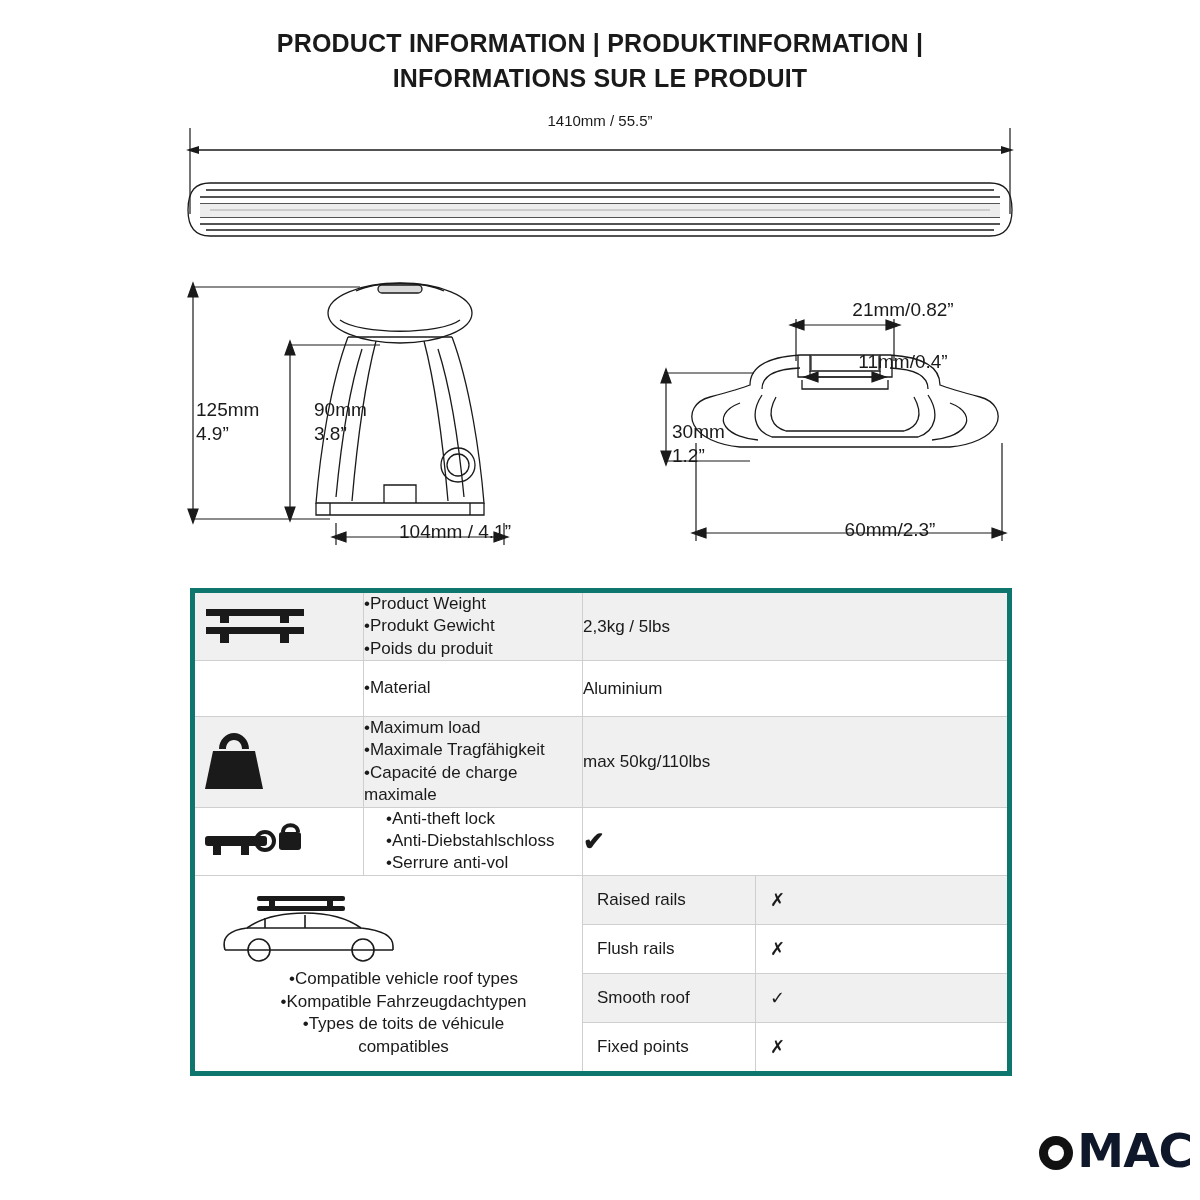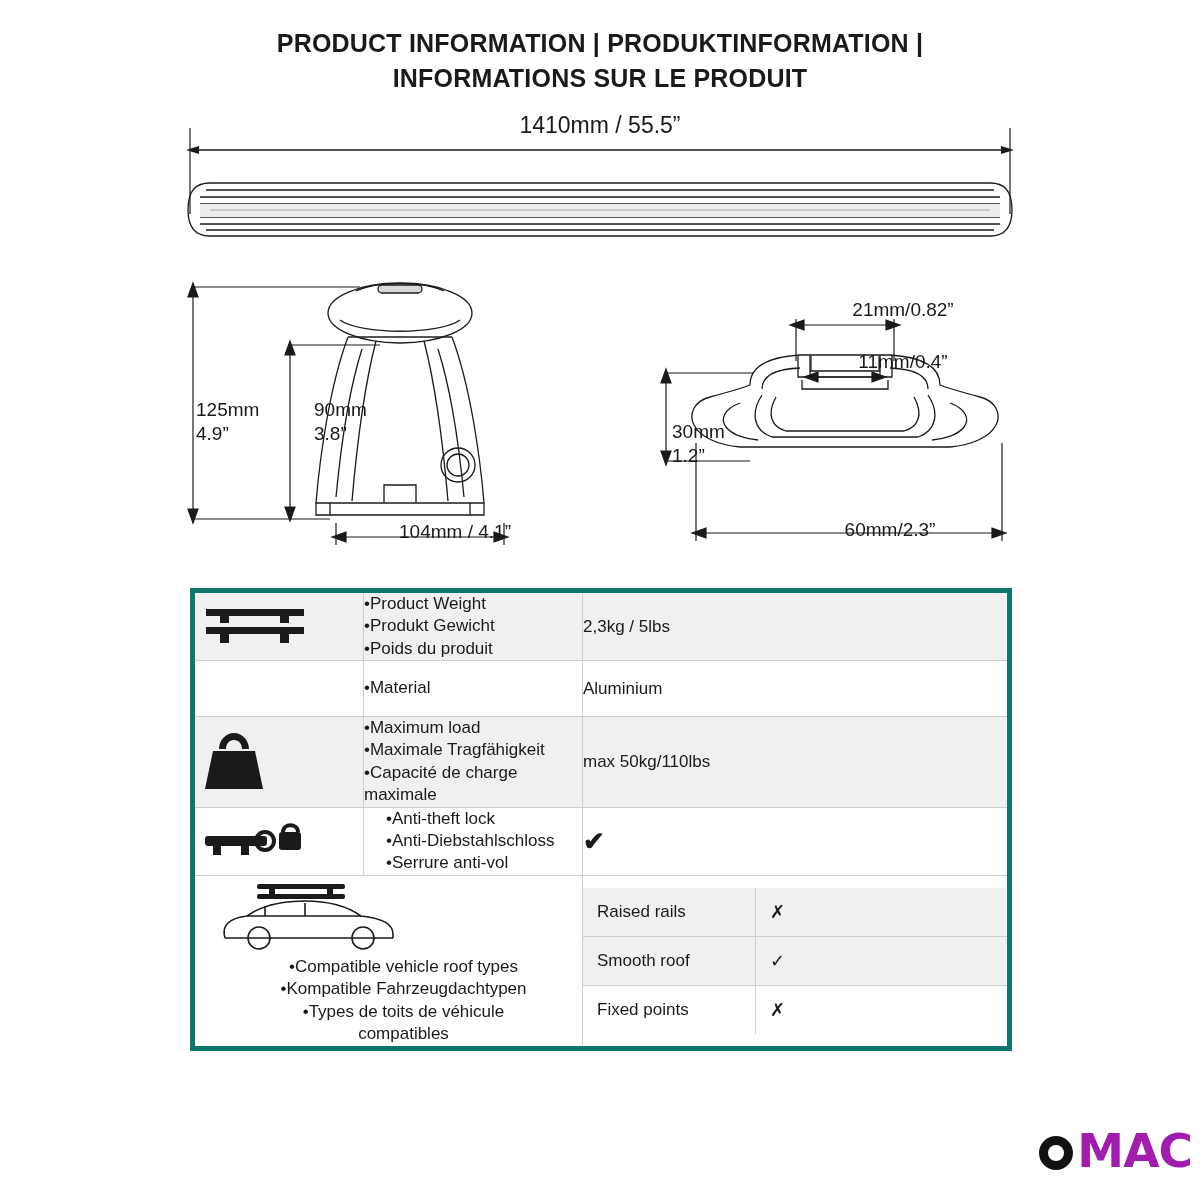--- a/index.html
+++ b/index.html
@@ -16,21 +16,21 @@
   
   .title{
     position:absolute;left:0;top:26px;width:1200px;
     text-align:center;
     font-size:25px;font-weight:bold;letter-spacing:.2px;line-height:1.38;
   }
 
   
   .topdim-label{
     position:absolute;left:0;top:112px;width:1200px;text-align:center;
-    font-size:23px;
+    font-size:15px;
   }
   .topdim-arrow{position:absolute;left:186px;top:144px;width:828px;height:12px;}
   .bar-drawing{position:absolute;left:170px;top:170px;width:860px;height:80px;}
 
   
   .foot-drawing{position:absolute;left:180px;top:275px;width:420px;height:270px;}
   .profile-drawing{position:absolute;left:650px;top:285px;width:390px;height:265px;}
 
   .dim-text{position:absolute;font-size:19px;line-height:1.25;}
   .t125{left:196px;top:398px;width:90px;text-align:left;}
@@ -68,21 +68,21 @@
   .sub-table tr:last-child td{border-bottom:none;}
   .sub-table td:last-child{border-right:none;}
   .mark{font-size:18px;}
 
   .veh-cell{padding:6px 4px 10px 4px;text-align:center;}
   .veh-label{font-size:17px;line-height:1.32;text-align:center;padding:0 4px 0 34px;}
 
   
   .logo{
     position:absolute;right:8px;bottom:22px;
-    font-size:47px;font-weight:bold;letter-spacing:-1px;color:#a21caf;
+    font-size:47px;font-weight:bold;letter-spacing:-1px;color:#0f172a;
     font-family:"DejaVu Sans", sans-serif;
   }
   .logo .dot{
     display:inline-block;width:34px;height:34px;border-radius:50%;
     background:#111;margin-right:4px;vertical-align:-3px;position:relative;
   }
   .logo .dot:after{
     content:"";position:absolute;left:9px;top:9px;width:16px;height:16px;
     border-radius:50%;background:#fff;
   }
@@ -347,20 +347,24 @@
             <div>compatibles</div>
           </div>
         </td>
         <td colspan="2" style="padding:0;">
           <table class="sub-table">
             <tbody>
               <tr class="row-shade">
                 <td>Raised rails</td>
                 <td class="mark">✗</td>
               </tr>
+              <tr class="row-white">
+                <td>Flush rails</td>
+                <td class="mark">✗</td>
+              </tr>
               <tr class="row-shade">
                 <td>Smooth roof</td>
                 <td class="mark">✓</td>
               </tr>
               <tr class="row-white">
                 <td>Fixed points</td>
                 <td class="mark">✗</td>
               </tr>
             </tbody>
           </table>

